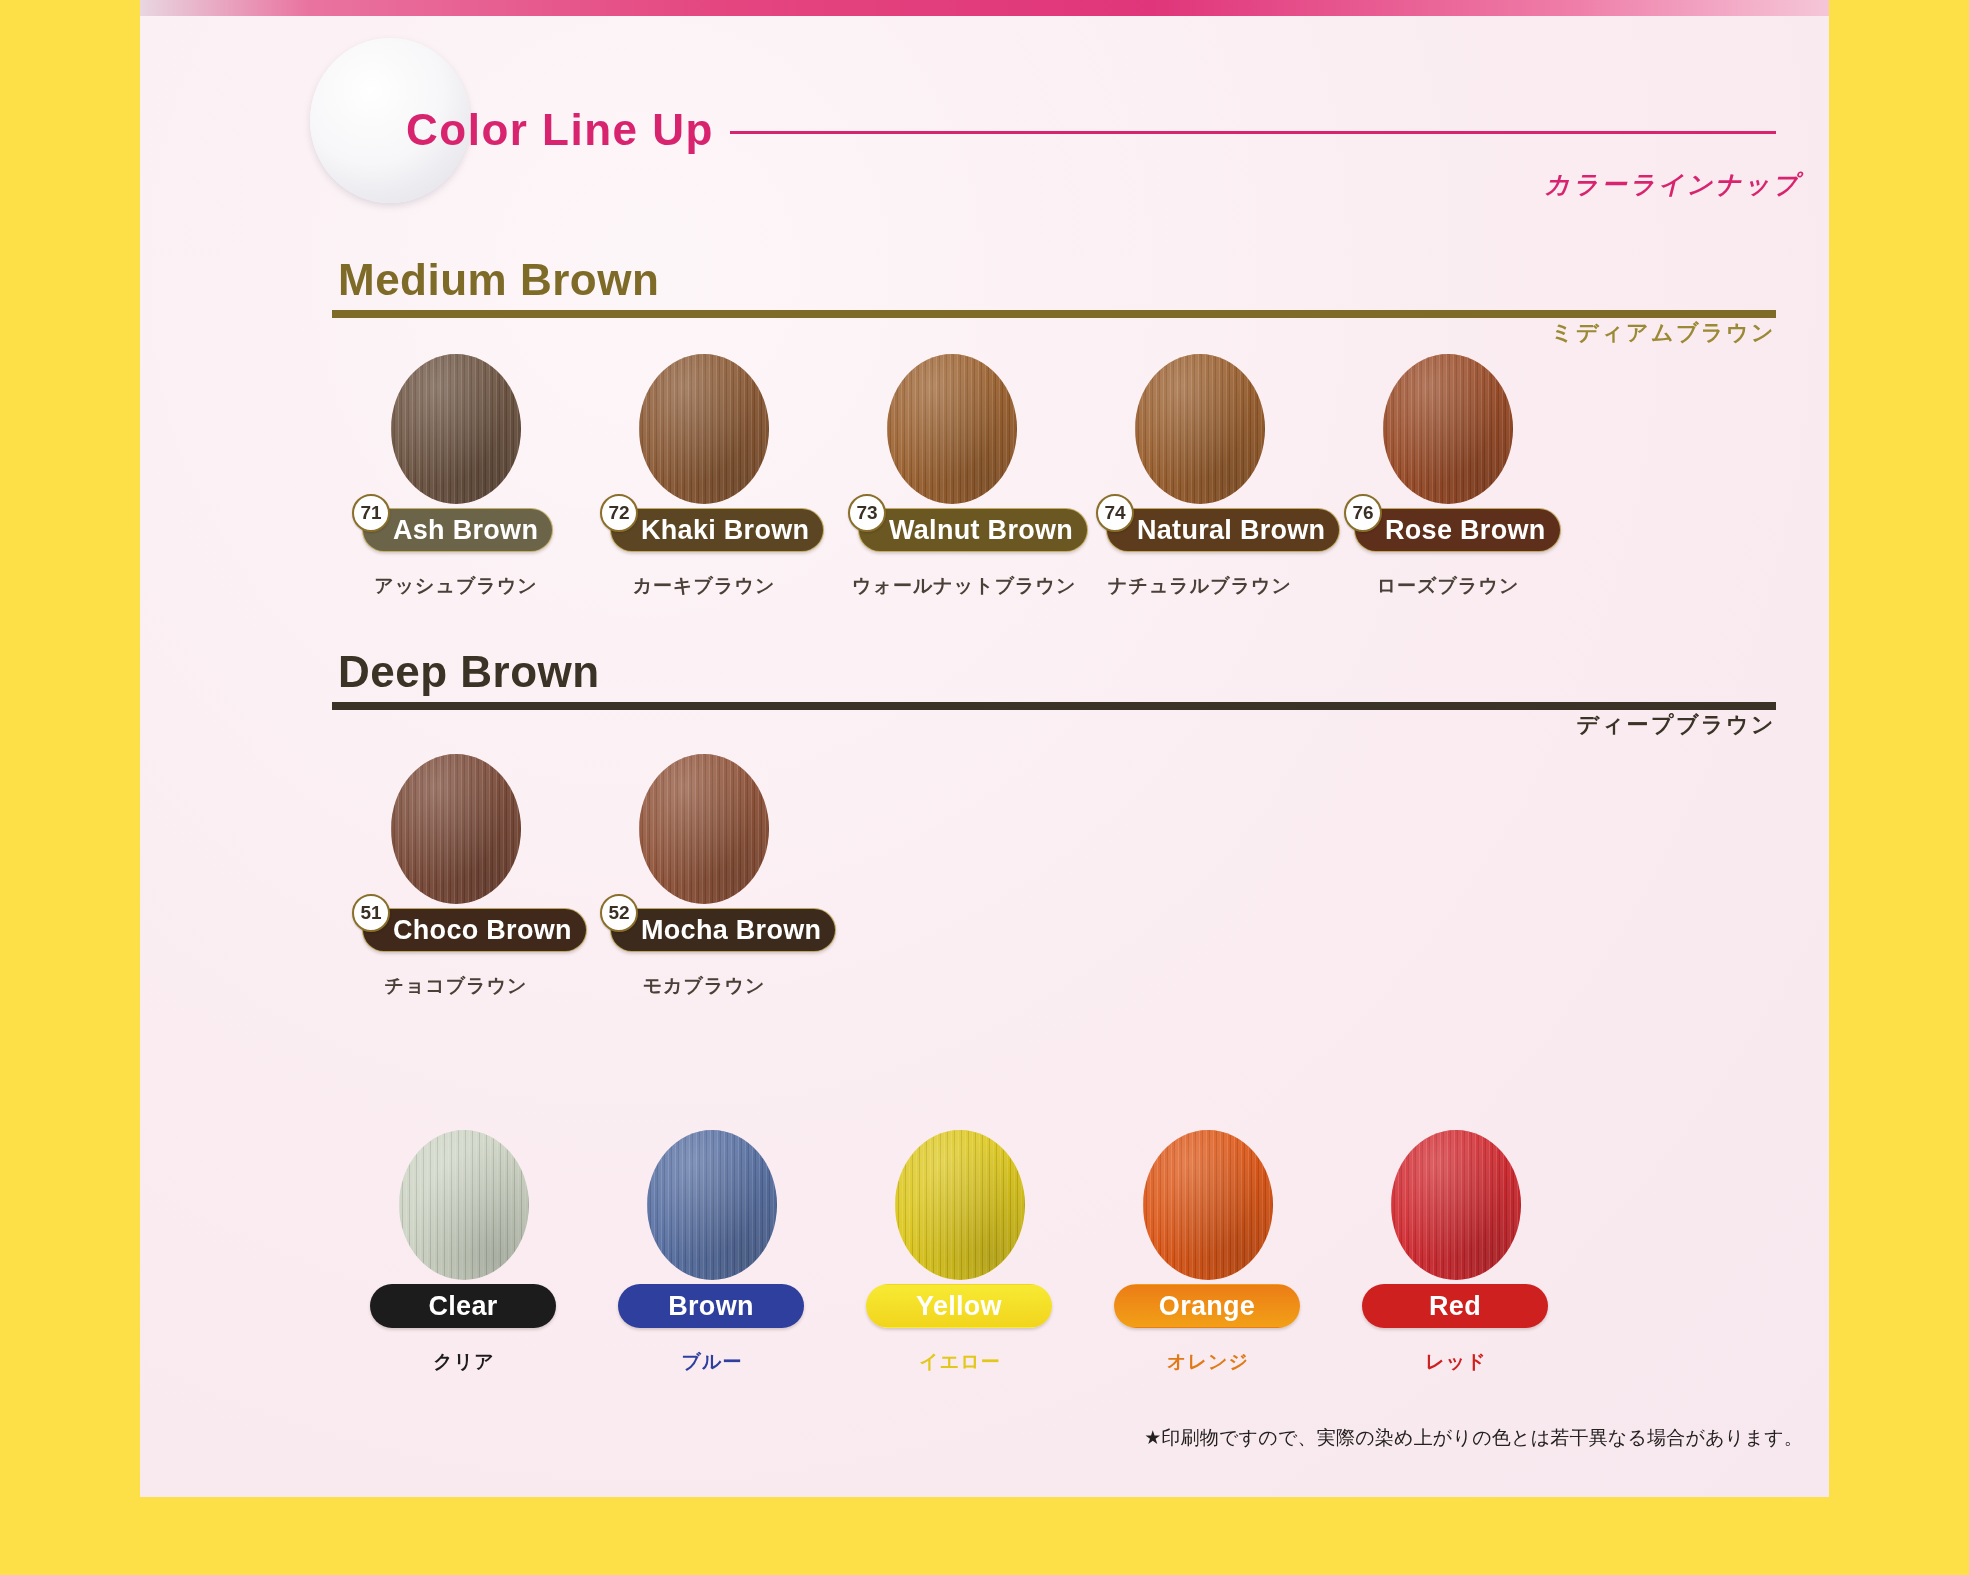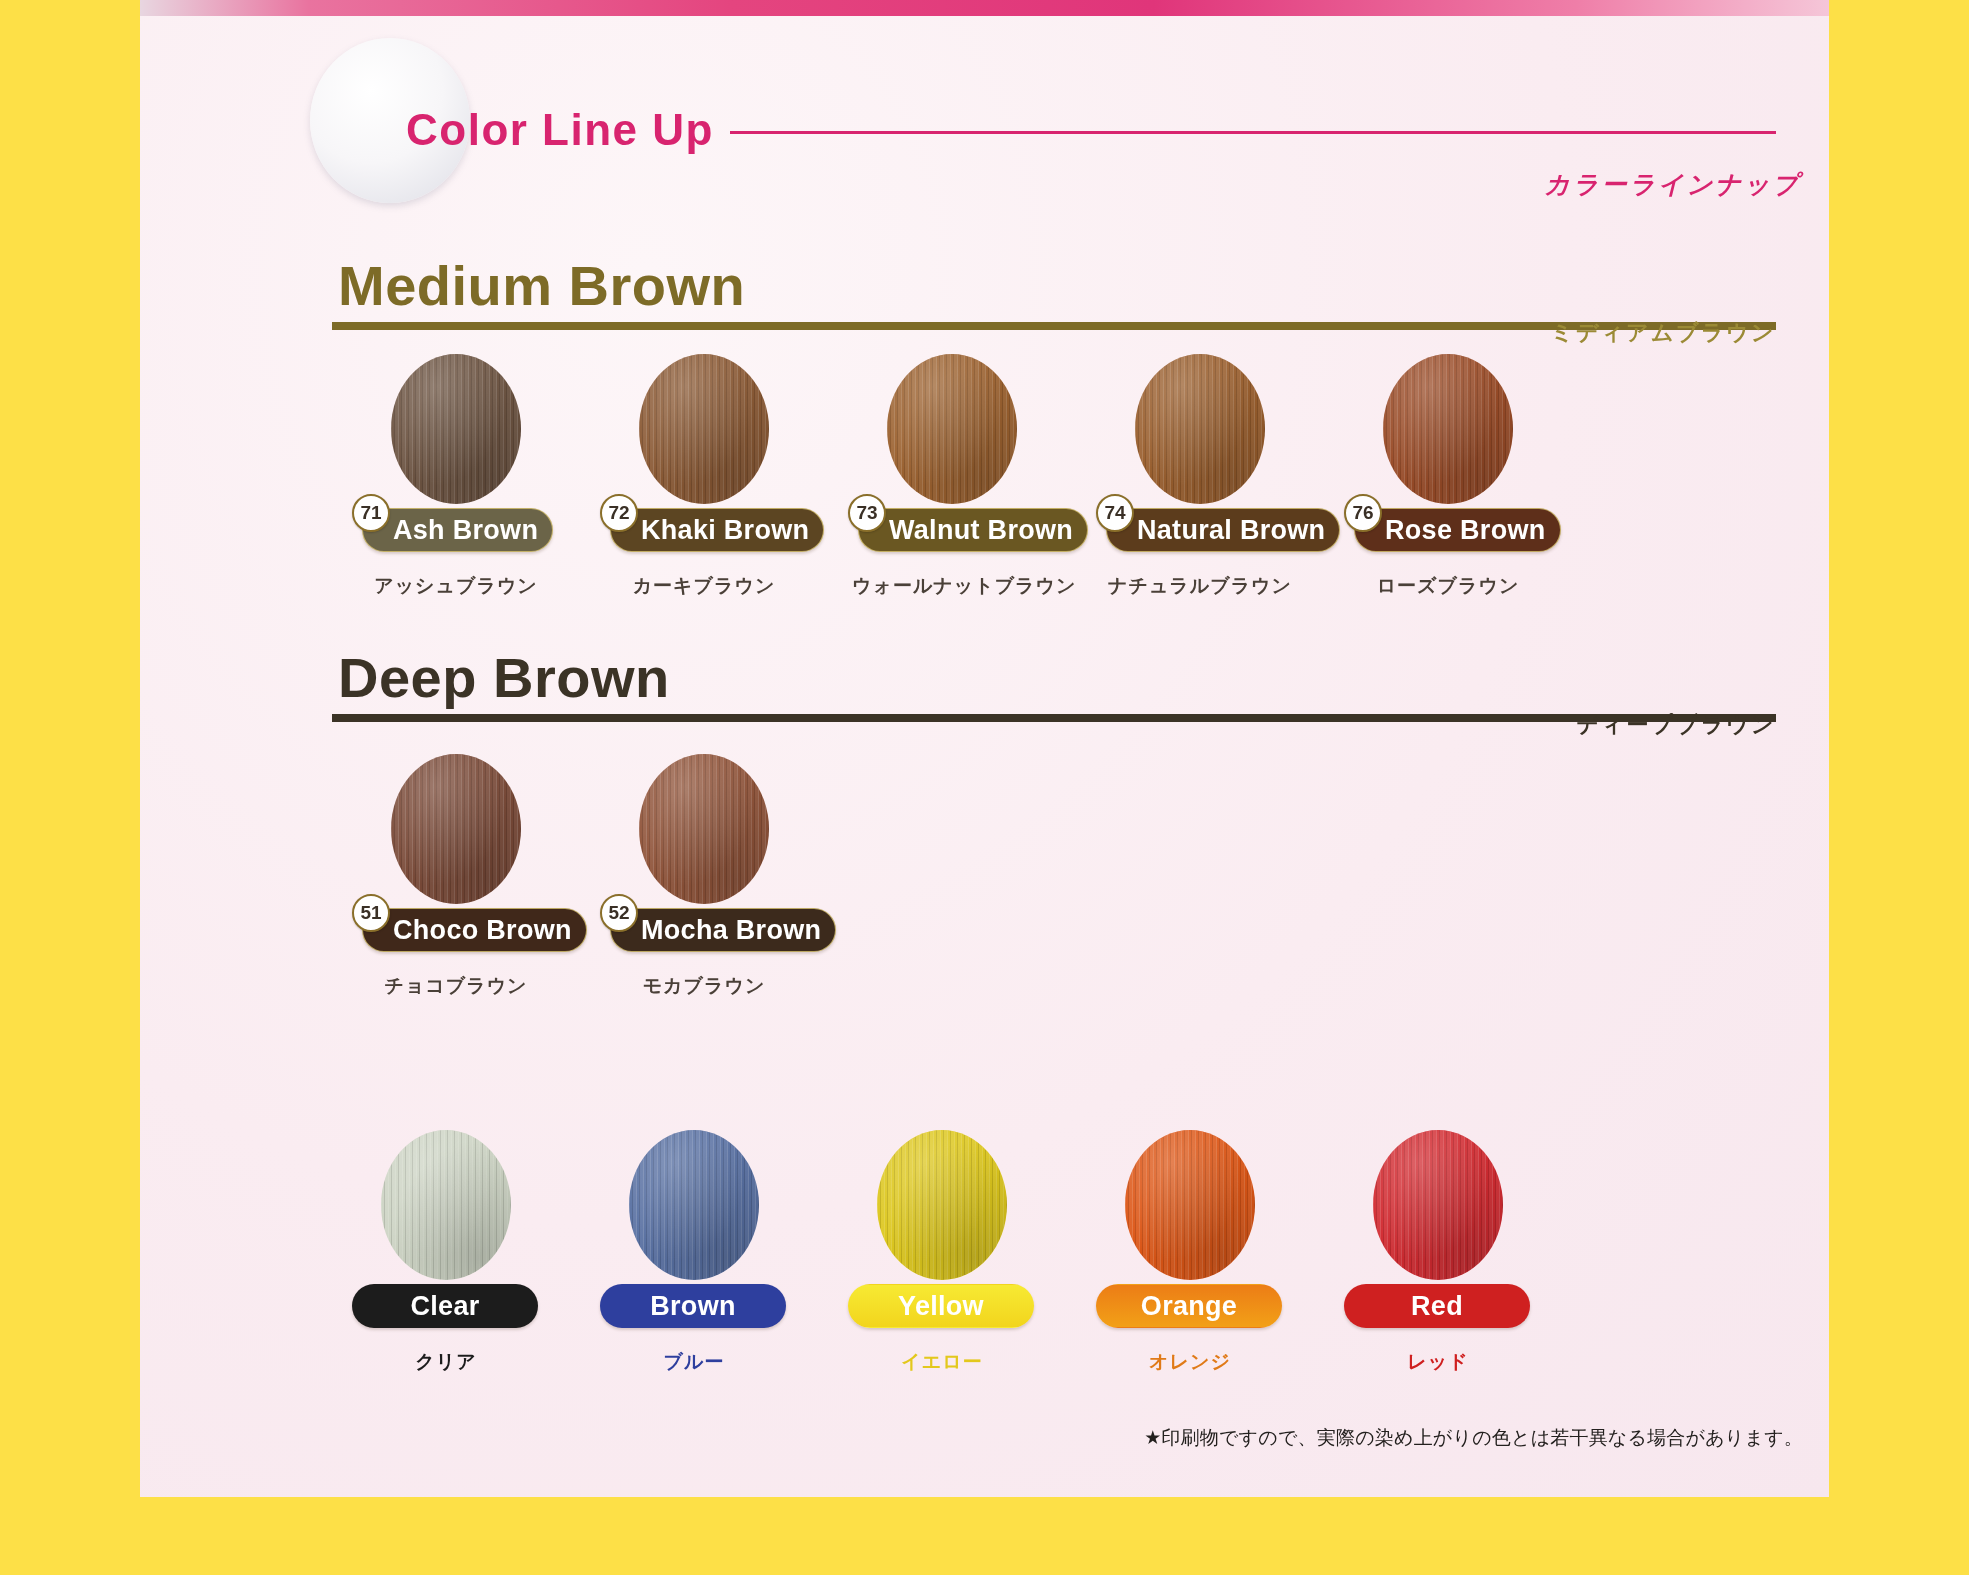--- a/index.html
+++ b/index.html
@@ -90,21 +90,21 @@
     font-style: italic;
   }
 
   
   .section-head {
     position: absolute;
     left: 192px;
     width: 1444px;
   }
   .section-en {
-    font-size: 56px;
+    font-size: 44px;
     font-weight: bold;
     letter-spacing: 0.5px;
     line-height: 1.0;
     margin: 0 0 8px 6px;
   }
   .section-rule {
     height: 8px;
     width: 100%;
   }
   .section-jp {
@@ -361,21 +361,21 @@
             <span>Mocha Brown</span>
           </div>
           <div class="num">52</div>
         </div>
         <div class="jp-label">モカブラウン</div>
       </div>
 
     </div>
 
 
-    <div class="swatch-row" style="left:206px; top:1130px;">
+    <div class="swatch-row" style="left:224px; top:1130px;">
 
       <div class="swatch">
         <div class="hair" style="background:#cdd4c4;"></div>
         <div class="pill-wrap">
           <div class="pill no-num" style="background:#1c1c1c;">
             <span>Clear</span>
           </div>
         </div>
         <div class="jp-label" style="color:#1c1c1c;">クリア</div>
       </div>

